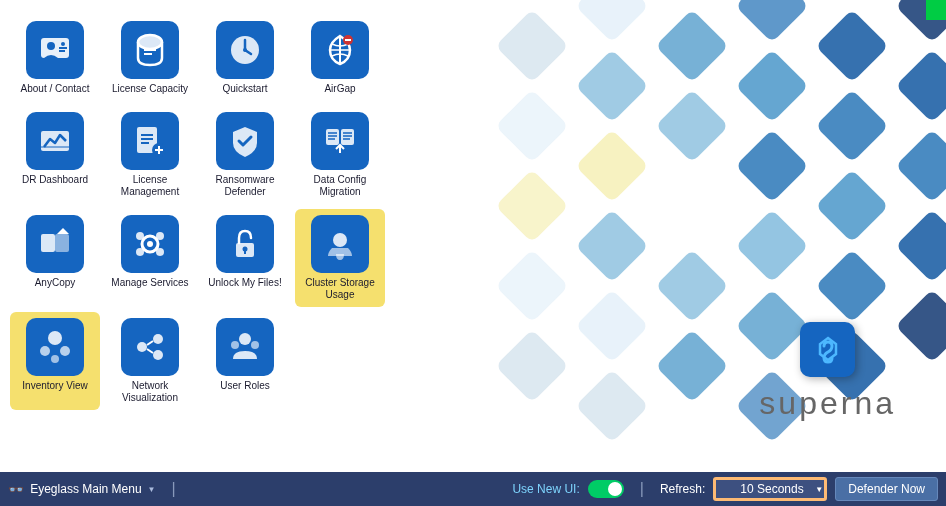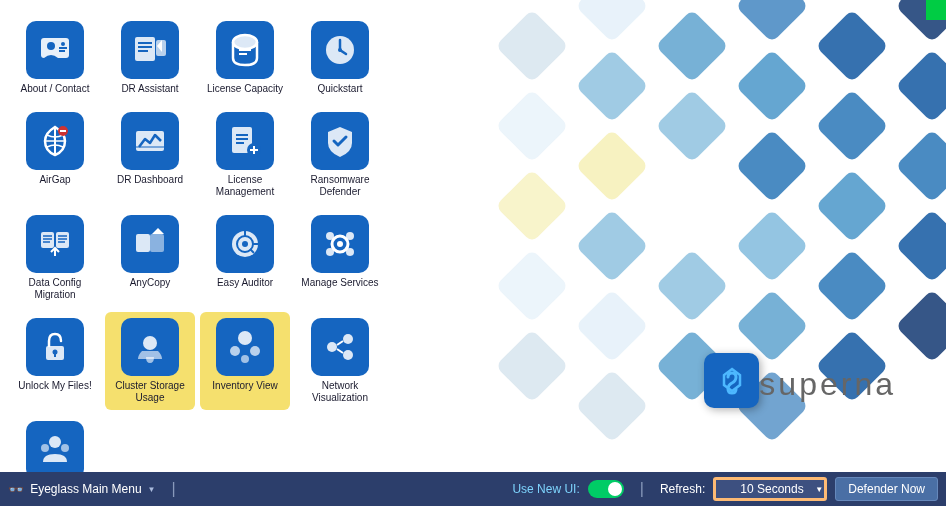--- a/index.html
+++ b/index.html
@@ -228,33 +228,20 @@
               <circle cx="14" cy="14" r="4" fill="#1565c0"></circle>
               <path d="M7 26 Q14 20 21 26" fill="#1565c0"></path>
               <circle cx="26" cy="12" r="2" fill="#1565c0"></circle>
               <line x1="22" y1="16" x2="30" y2="16" stroke="#1565c0" stroke-width="2"></line>
               <line x1="22" y1="19" x2="28" y2="19" stroke="#1565c0" stroke-width="2"></line>
             </svg>
         </div>
         <span class="label">About / Contact</span>
       </div>
 
-      <div class="menu-item">
-        <div class="icon-box">
-          <svg viewBox="0 0 36 36">
-              <rect x="3" y="5" width="20" height="24" rx="2" fill="white" opacity="0.85"></rect>
-              <rect x="24" y="8" width="10" height="16" rx="2" fill="white" opacity="0.7"></rect>
-              <path d="M25 14 L30 8 L30 20 Z" fill="white"></path>
-              <line x1="6" y1="11" x2="20" y2="11" stroke="#1565c0" stroke-width="2"></line>
-              <line x1="6" y1="15" x2="20" y2="15" stroke="#1565c0" stroke-width="2"></line>
-              <line x1="6" y1="19" x2="16" y2="19" stroke="#1565c0" stroke-width="2"></line>
-            </svg>
-        </div>
-        <span class="label">DR Assistant</span>
-      </div>
 
       <div class="menu-item">
         <div class="icon-box">
           <svg viewBox="0 0 36 36">
               <ellipse cx="18" cy="10" rx="12" ry="7" fill="white" opacity="0.85"></ellipse>
               <path d="M6 10 L6 26 Q6 33 18 33 Q30 33 30 26 L30 10" fill="none" stroke="white" stroke-width="2.5"></path>
               <ellipse cx="18" cy="10" rx="12" ry="7" fill="none" stroke="white" stroke-width="2.5"></ellipse>
               <line x1="12" y1="18" x2="24" y2="18" stroke="white" stroke-width="2"></line>
               <line x1="12" y1="22" x2="20" y2="22" stroke="white" stroke-width="2"></line>
             </svg>
@@ -350,33 +337,20 @@
         <div class="icon-box">
           <svg viewBox="0 0 36 36">
               <rect x="4" y="8" width="14" height="18" rx="2" fill="white" opacity="0.85"></rect>
               <rect x="18" y="8" width="14" height="18" rx="2" fill="white" opacity="0.5"></rect>
               <path d="M26 2 L32 8 L20 8 Z" fill="white"></path>
             </svg>
         </div>
         <span class="label">AnyCopy</span>
       </div>
 
-      <div class="menu-item">
-        <div class="icon-box">
-          <svg viewBox="0 0 36 36">
-              <circle cx="18" cy="18" r="13" fill="white" opacity="0.85"></circle>
-              <circle cx="18" cy="18" r="8" fill="none" stroke="#1565c0" stroke-width="2"></circle>
-              <circle cx="18" cy="18" r="3" fill="#1565c0"></circle>
-              <line x1="18" y1="5" x2="18" y2="10" stroke="#1565c0" stroke-width="2"></line>
-              <line x1="31" y1="18" x2="26" y2="18" stroke="#1565c0" stroke-width="2"></line>
-              <line x1="27" y1="27" x2="23" y2="23" stroke="#1565c0" stroke-width="2"></line>
-            </svg>
-        </div>
-        <span class="label">Easy Auditor</span>
-      </div>
 
       <div class="menu-item">
         <div class="icon-box">
           <svg viewBox="0 0 36 36">
               <circle cx="18" cy="18" r="8" fill="none" stroke="white" stroke-width="3"></circle>
               <circle cx="18" cy="18" r="3" fill="white"></circle>
               <circle cx="8" cy="10" r="4" fill="white" opacity="0.85"></circle>
               <circle cx="28" cy="10" r="4" fill="white" opacity="0.85"></circle>
               <circle cx="8" cy="26" r="4" fill="white" opacity="0.85"></circle>
               <circle cx="28" cy="26" r="4" fill="white" opacity="0.85"></circle>
@@ -491,21 +465,21 @@
       <rect x="350" y="270" width="52" height="52" rx="8" ry="8" fill="#2171b5" transform="rotate(45 376 296)" opacity="0.9"></rect>
       <rect x="350" y="350" width="52" height="52" rx="8" ry="8" fill="#08519c" transform="rotate(45 376 376)" opacity="0.9"></rect>
 
       <rect x="430" y="-10" width="52" height="52" rx="8" ry="8" fill="#08306b" transform="rotate(45 456 16)" opacity="0.9"></rect>
       <rect x="430" y="70" width="52" height="52" rx="8" ry="8" fill="#08519c" transform="rotate(45 456 96)" opacity="0.9"></rect>
       <rect x="430" y="150" width="52" height="52" rx="8" ry="8" fill="#2171b5" transform="rotate(45 456 176)" opacity="0.9"></rect>
       <rect x="430" y="230" width="52" height="52" rx="8" ry="8" fill="#08519c" transform="rotate(45 456 256)" opacity="0.9"></rect>
       <rect x="430" y="310" width="52" height="52" rx="8" ry="8" fill="#08306b" transform="rotate(45 456 336)" opacity="0.9"></rect>
     </svg>
 
-    <div style="position: absolute; bottom: 56px; right: 50px; display: flex; flex-direction: row; align-items: center; z-index: 5;">
+    <div style="position: absolute; bottom: 50px; right: 50px; display: flex; flex-direction: column; align-items: center; z-index: 5;">
       <div style="width: 55px; height: 55px; background: #1565c0; border-radius: 10px; display: flex; align-items: center; justify-content: center; margin-bottom: 8px; box-shadow: 2px 2px 8px rgba(0,0,0,0.3);">
         <svg width="36" height="36" viewBox="0 0 36 36">
           <path d="M18 6 L26 12 L26 22 L18 28 L10 22 L10 12 Z" fill="none" stroke="#4db8ff" stroke-width="2.5"></path>
           <path d="M14 14 Q14 10 18 10 Q22 10 22 14 Q22 18 18 20 Q14 22 14 26 Q14 30 18 30 Q22 30 22 26" stroke="#4db8ff" stroke-width="3" fill="none" stroke-linecap="round"></path>
         </svg>
       </div>
       <span style="font-size: 32px; font-weight: 300; color: #666; letter-spacing: 3px;">superna</span>
     </div>
   </div>
 </div>

